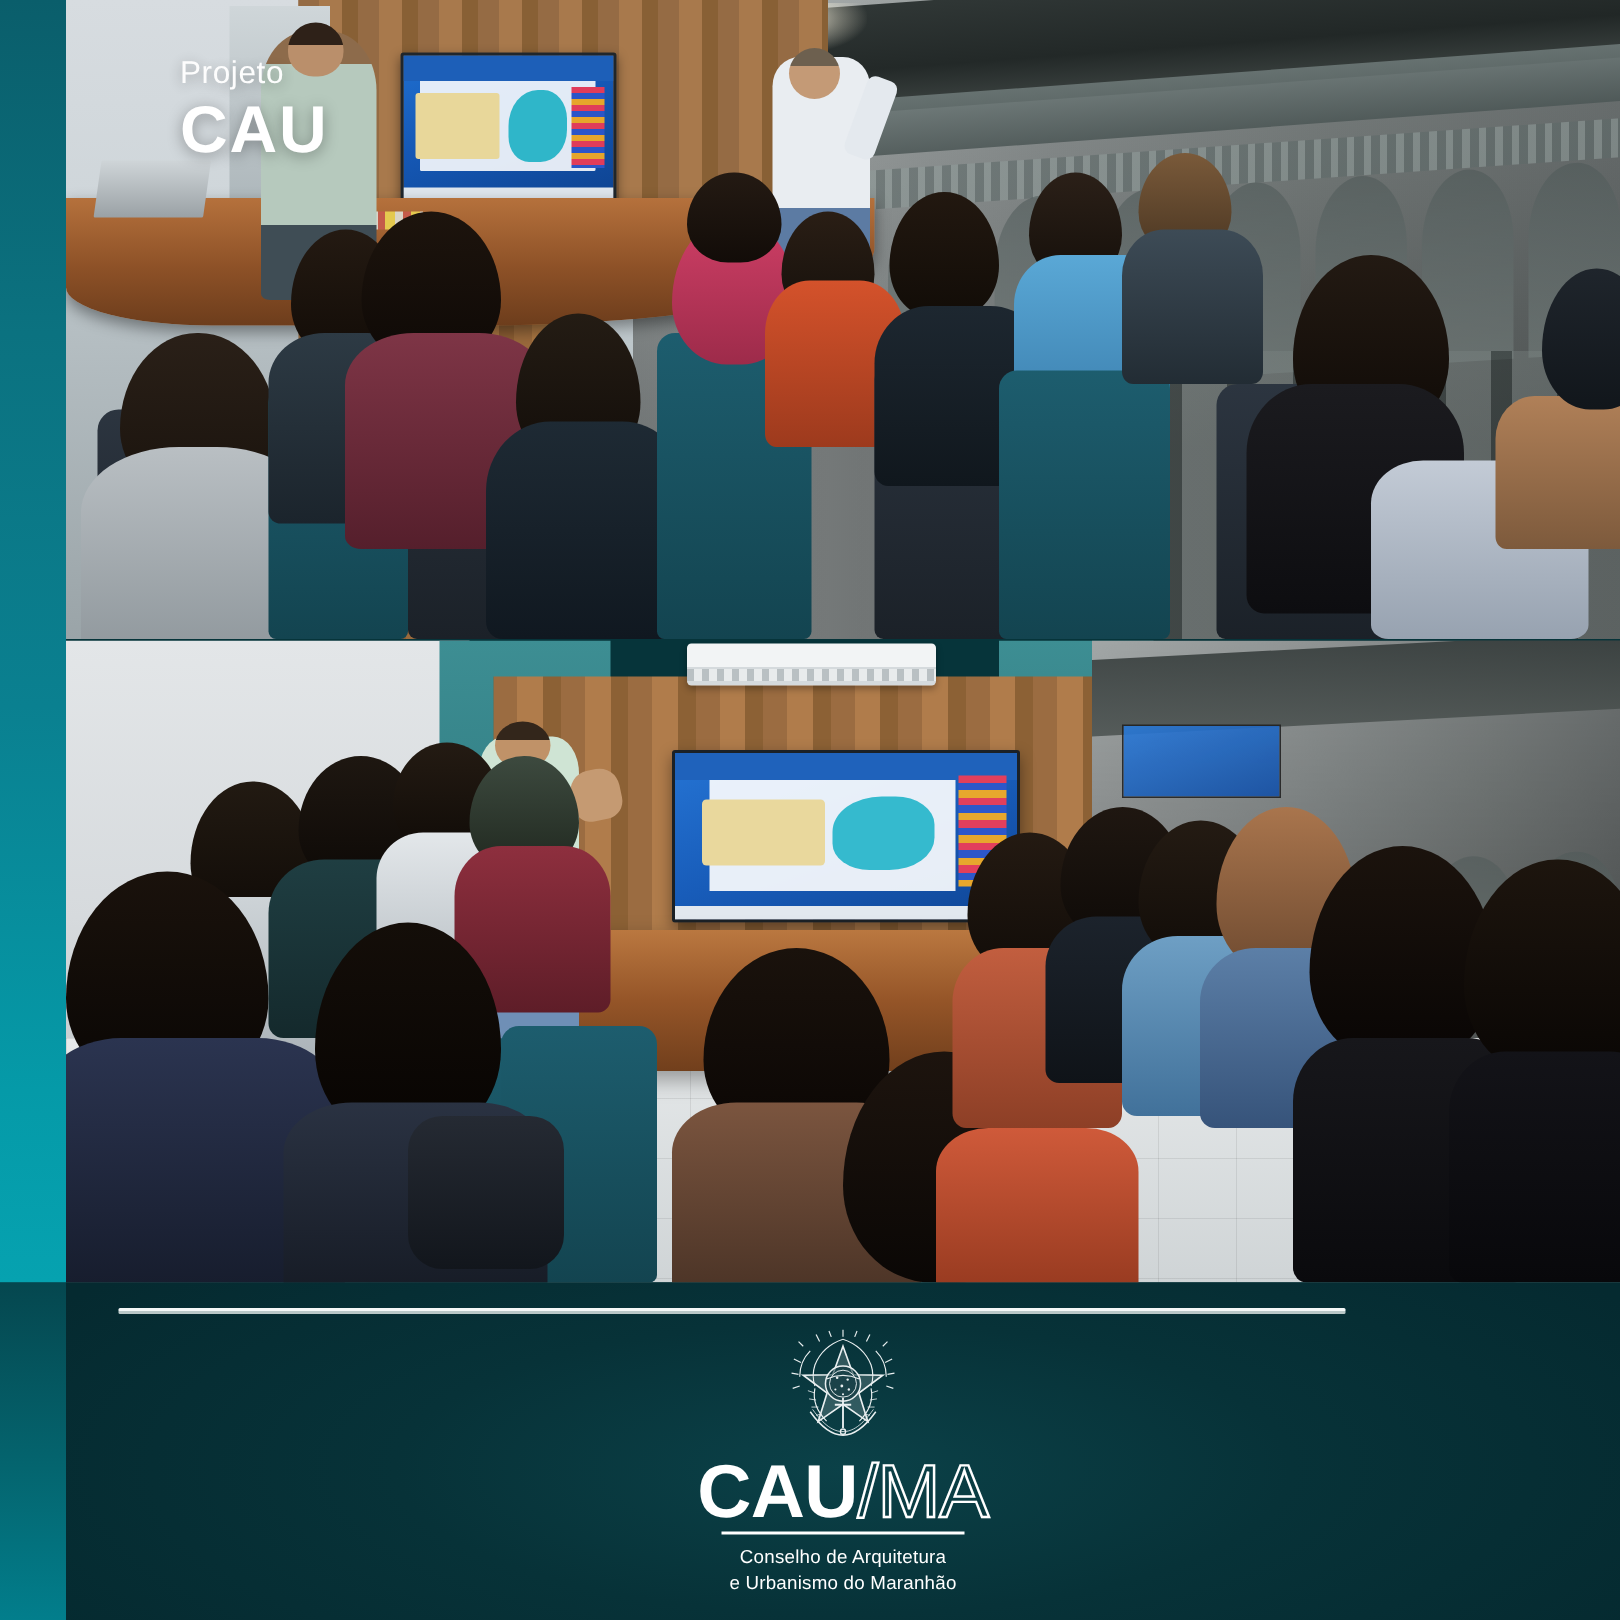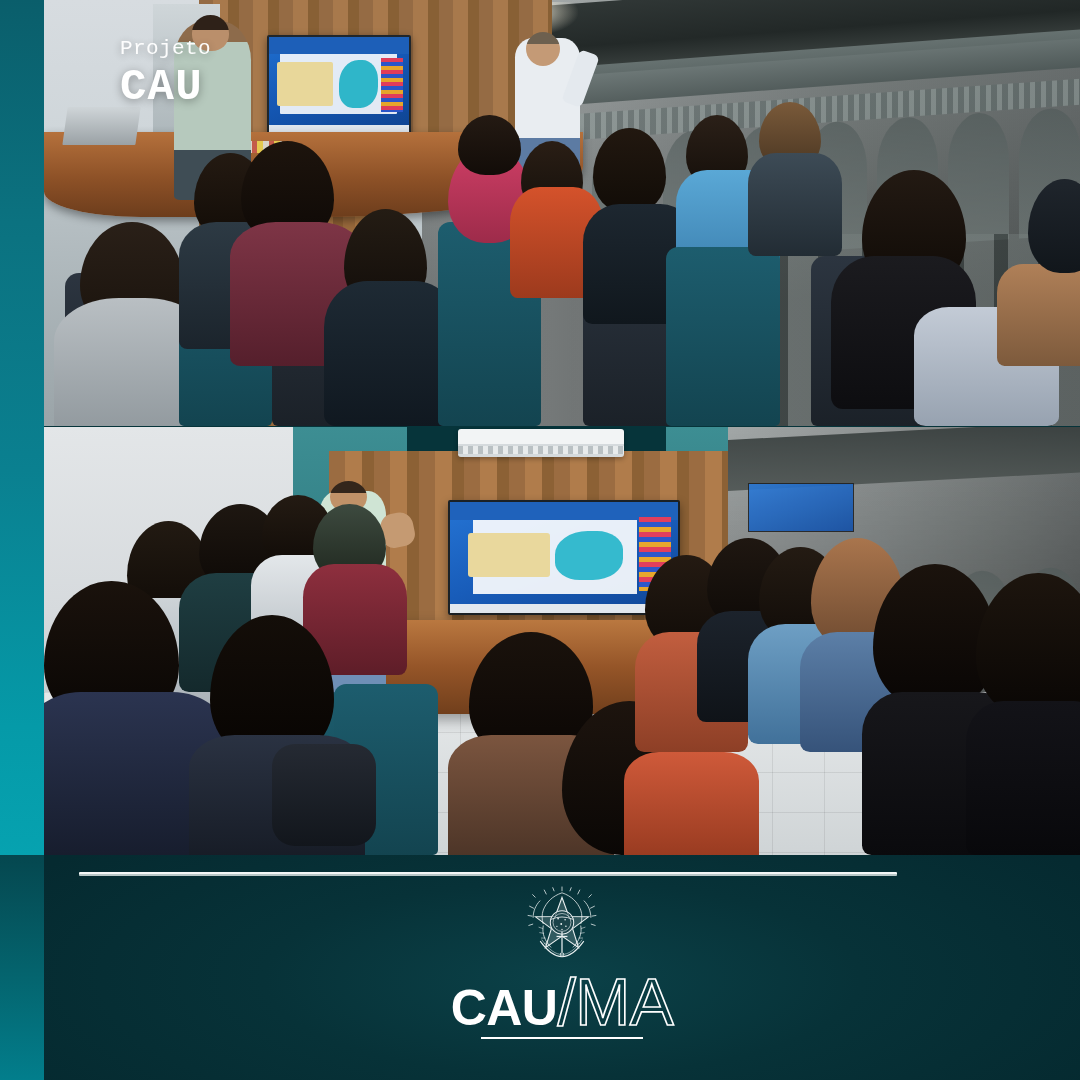--- a/index.html
+++ b/index.html
@@ -213,21 +213,20 @@
   .b-p-head{position:absolute;left:27.6%;top:12.5%;width:3.6%;height:7.5%;
     background:linear-gradient(180deg,#33261b 0 38%,#c09268 38% 100%);border-radius:50%;}
   .b-p-hand{position:absolute;left:32.5%;top:20%;width:3.2%;height:8%;
     background:#c59a72;border-radius:40% 40% 35% 35%;transform:rotate(-12deg);}
 
   
   .overlay-title{
     position:absolute;left:76px;top:38px;width:420px;
     color:#ffffff;text-shadow:0 2px 10px rgba(0,0,0,.35);
     pointer-events:none;
-    font-family:Liberation Mono, monospace;
   }
   .ov-projeto{
     font-size:21px;font-weight:300;letter-spacing:.4px;line-height:1;
     margin-bottom:6px;opacity:.97;
   }
   .ov-cau{
     font-size:44px;font-weight:700;letter-spacing:1.2px;line-height:1;
     margin-bottom:1px;
   }
   .ov-univ{
@@ -252,21 +251,21 @@
   .coat{width:78px;height:78px;display:block;}
   .cau-ma{
     margin-top:6px;display:flex;align-items:baseline;justify-content:center;
     line-height:1;
   }
   .cau-ma .cau{
     font-size:50px;font-weight:700;color:#fff;letter-spacing:-0.5px;
     font-family:"Liberation Sans",sans-serif;
   }
   .cau-ma .slashma{
-    font-size:66px;font-weight:400;letter-spacing:-0.5px;
+    font-size:50px;font-weight:400;letter-spacing:-0.5px;
     color:transparent;-webkit-text-stroke:1.6px #ffffff;
     font-family:"Liberation Sans",sans-serif;
   }
   .cau-underline{
     width:162px;height:2px;background:#fff;margin-top:2px;
   }
   .tagline{
     margin-top:7px;text-align:center;color:#fff;
     font-size:12.5px;font-weight:400;line-height:1.32;letter-spacing:.15px;
   }
@@ -522,16 +521,20 @@
           </g>
         </g>
       </svg>
 
       <div class="cau-ma">
         <span class="cau">CAU</span>
         <span class="slashma">/MA</span>
       </div>
       <div class="cau-underline"></div>
 
+      <div class="tagline">
+        <div>Conselho de Arquitetura</div>
+        <div>e Urbanismo do Maranhão</div>
+      </div>
     </div>
   </div>
 
 </div>
 
 </body></html>

